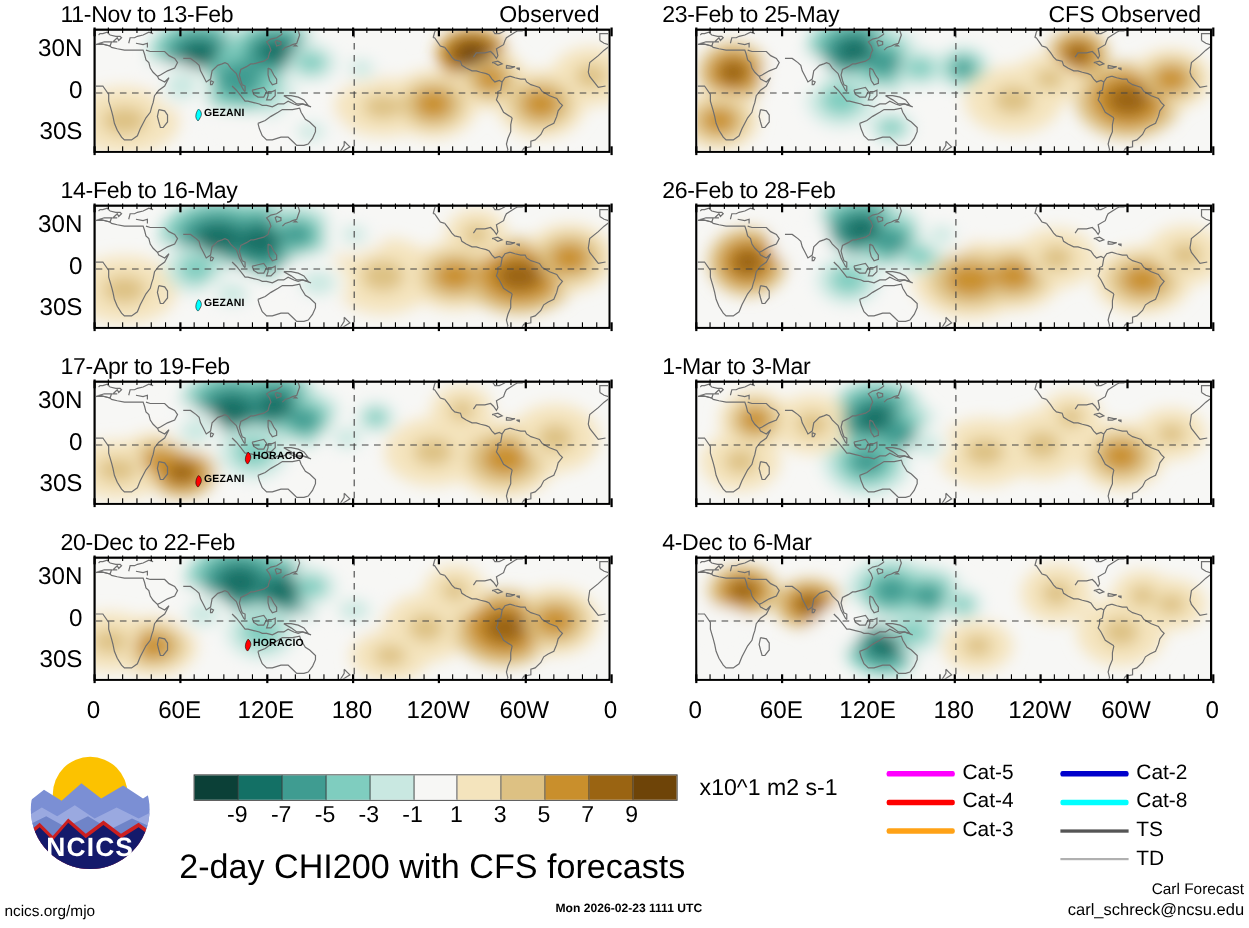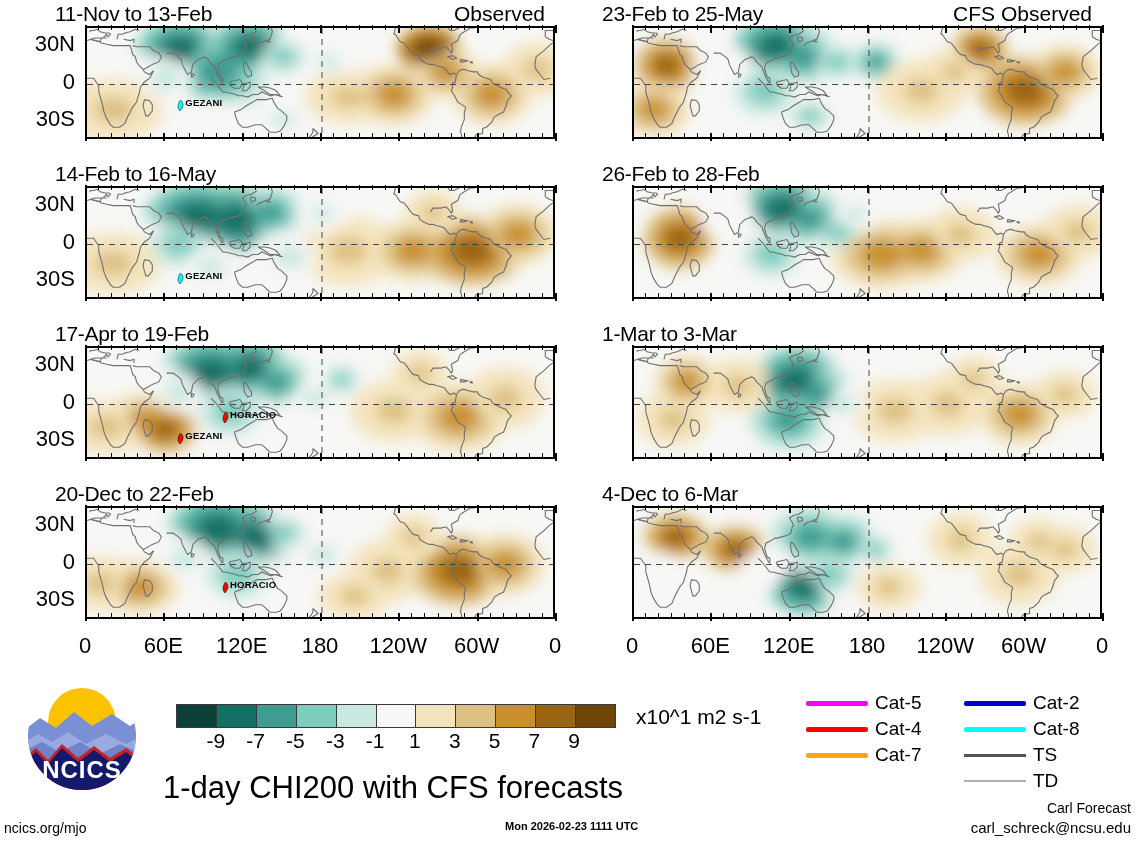--- a/index.html
+++ b/index.html
@@ -1452,21 +1452,21 @@
     <div class="legrow" style="left: 806px; top: 692px;">
       <div class="legline" style="background: rgb(255, 0, 255);"></div>
       <span class="legtxt">Cat-5</span>
     </div>
     <div class="legrow" style="left: 806px; top: 718px;">
       <div class="legline" style="background: rgb(255, 0, 0);"></div>
       <span class="legtxt">Cat-4</span>
     </div>
     <div class="legrow" style="left: 806px; top: 744px;">
       <div class="legline" style="background: rgb(255, 162, 22);"></div>
-      <span class="legtxt">Cat-7</span>
+      <span class="legtxt">Cat-3</span>
     </div>
     <div class="legrow" style="left: 964px; top: 692px;">
       <div class="legline" style="background: rgb(0, 0, 204);"></div>
       <span class="legtxt">Cat-2</span>
     </div>
     <div class="legrow" style="left: 964px; top: 718px;">
       <div class="legline" style="background: rgb(0, 255, 255);"></div>
       <span class="legtxt">Cat-8</span>
     </div>
     <div class="legrow" style="left: 964px; top: 744px;">
@@ -1491,21 +1491,21 @@
     <path d="M0 50 L18 36 L34 46 L52 30 L70 44 L90 32 L108 44 L120 36 L120 108 L0 108 Z" fill="#7b8fd4"></path>
     <path d="M0 62 L16 52 L30 60 L46 50 L64 62 L84 52 L104 62 L120 54 L120 108 L0 108 Z" fill="#9aa9e0"></path>
     <path d="M0 70 L20 60 L38 70 L58 60 L78 72 L98 62 L120 72 L120 108 L0 108 Z" fill="#6f84c8"></path>
     <path d="M0 78 L14 66 L26 78 L40 62 L56 76 L72 64 L88 76 L104 66 L120 78 L120 108 L0 108 Z" fill="#cc1f1f"></path>
     <path d="M0 82 L14 70 L26 82 L40 66 L56 80 L72 68 L88 80 L104 70 L120 82 L120 108 L0 108 Z" fill="#141a6b"></path>
   </g>
   <circle cx="60" cy="54" r="54" fill="none" stroke="#ffffff" stroke-width="0"></circle>
   <text x="60" y="96" text-anchor="middle" fill="#ffffff" font-family="Liberation Sans, sans-serif" font-size="24" font-weight="bold" letter-spacing="1">NCICS</text>
 </svg>
 
-<div id="title" style="left: 163px; top: 770px;">1-day CHI200 with CFS forecasts</div>
+<div id="title" style="left: 163px; top: 770px;">2-day CHI200 with CFS forecasts</div>
 <div id="ncics-url" style="left: 4px; top: 820px;">ncics.org/mjo</div>
 <div id="stamp" style="left: 505px; top: 820px;">Mon 2026-02-23 1111 UTC</div>
 <div id="author" style="left: 1131px; top: 800px; transform: translateX(-100%);">Carl Forecast</div>
 <div id="email" style="left: 1131px; top: 819px; transform: translateX(-100%);">carl_schreck@ncsu.edu</div>
 
 <div class="stormmark" style="left: 177.35px; top: 96.84px;"><svg width="7" height="11">
       <path d="M3.5 0 C6 2 7 5 5 8 C4 10 3 11 3 11 C3 11 1 9 1 7 C1 4 2 2 3.5 0 Z" fill="#00ffff" stroke="#000" stroke-width=".5"></path>
     </svg></div>
 <div class="storm" style="left: 185.35px; top: 96.84px;">GEZANI</div>
 <div class="stormmark" style="left: 177.35px; top: 270.4px;"><svg width="7" height="11">

